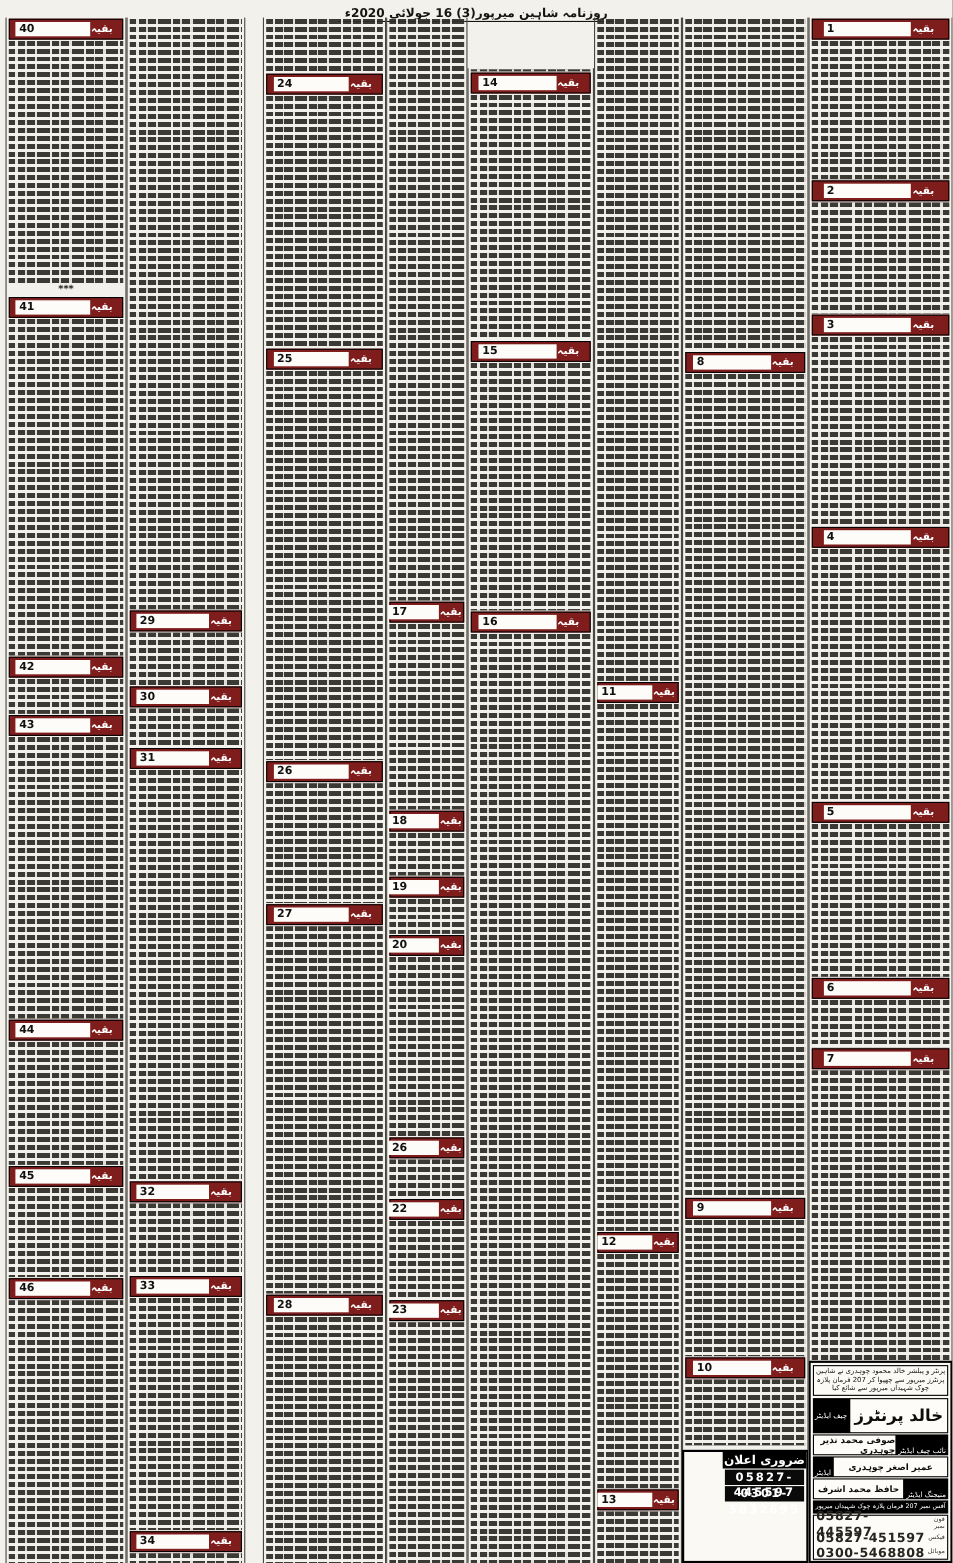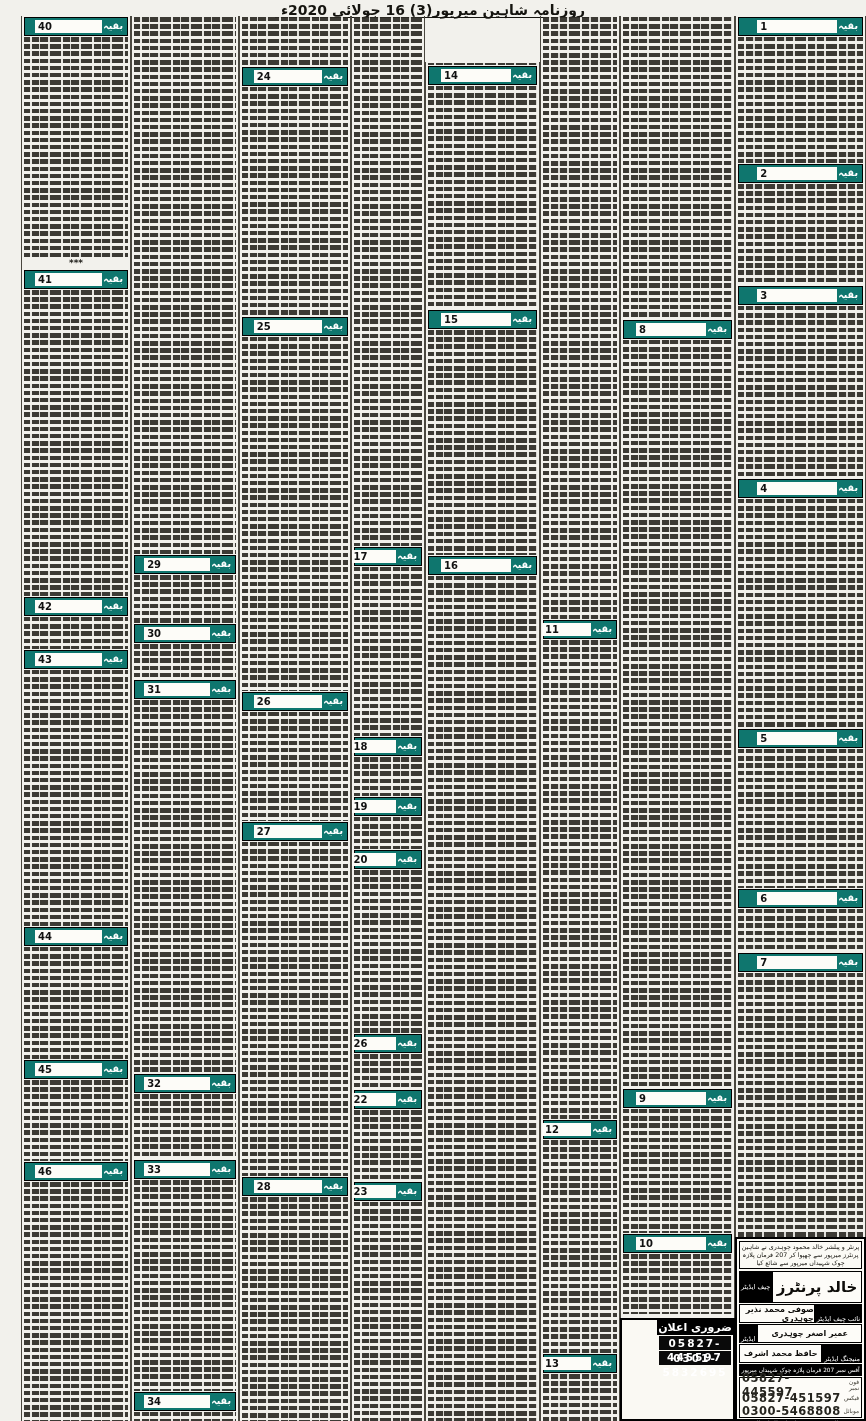--- a/index.html
+++ b/index.html
@@ -1,38 +1,38 @@
 <!DOCTYPE html>
 <html lang="ur"><head>
 <meta charset="utf-8">
 <style>
   html,body{margin:0;padding:0;background:#888;}
   .page{position:relative;width:866px;height:1421px;background:#f2f1ec;overflow:hidden;
         font-family:"DejaVu Sans",sans-serif;margin:0 auto;}
   
   .dateline{position:absolute;top:0;left:0;right:0;height:16px;text-align:center;}
-  .dateline span{display:inline-block;font-size:14px;font-weight:bold;color:#15140f;
+  .dateline span{display:inline-block;font-size:11px;font-weight:bold;color:#15140f;
         border-bottom:1.5px solid #15140f;padding:0 6px;line-height:14px;}
   
   .cols{position:absolute;top:16px;left:0;width:866px;height:1405px;display:flex;
         flex-direction:row-reverse;align-items:stretch;}
   .col{box-sizing:border-box;border-left:1px solid #4a473f;border-right:1px solid #4a473f;
         padding:0 2px;overflow:hidden;}
   
   .tl{margin:1px 0;opacity:.93;
       background-image:
         repeating-linear-gradient(90deg,
           rgba(242,241,236,0) 0 6px, rgba(242,241,236,.95) 6px 8px,
           rgba(242,241,236,0) 8px 15px, rgba(242,241,236,.85) 15px 16.5px,
           rgba(242,241,236,0) 16.5px 24px, rgba(242,241,236,.9) 24px 26px,
           rgba(242,241,236,0) 26px 31px),
         repeating-linear-gradient(180deg,#2f2d27 0 4.5px, rgba(0,0,0,0) 4.5px 7.2px);}
   
-  .bar{height:19px;margin:1px 0;background:#0f766e;border:1px solid #000;
-       display:flex;align-items:center;justify-content:flex-end;box-sizing:border-box;}
+  .bar{height:19px;margin:1px 0;background:#7f1d1d;border:1px solid #000;
+       display:flex;align-items:center;justify-content:center;box-sizing:border-box;}
   .bar-num{flex:0 0 60%;height:13px;line-height:13px;margin:1px;background:#fdfcf8;
        color:#111;font-size:10px;font-weight:bold;padding:0 3px;text-align:left;}
   .bar-label{color:#fff;font-size:9.5px;font-weight:bold;padding:0 4px 2px 0;direction:rtl;}
   .stars{height:10px;line-height:9px;text-align:center;font-size:9px;font-weight:bold;color:#1d1c18;}
   
   .imprint{position:absolute;top:1237px;right:0;width:131px;height:184px;box-sizing:border-box;
        border:2px solid #000;background:#fbfaf5;direction:rtl;}
   .imp-printer{border:1px solid #000;margin:2px;height:24px;overflow:hidden;
        font-size:6.3px;line-height:8px;text-align:center;color:#16150f;padding:1px;}
   .imp-row{direction:ltr;display:flex;margin:1px 2px;background:#000;align-items:stretch;}
@@ -192,21 +192,21 @@
           <span class="bar-num">22</span>
           <span class="bar-label">بقیہ</span>
         </div>
         <div class="tl" style="height: 71px;"></div>
         <div class="bar">
           <span class="bar-num">23</span>
           <span class="bar-label">بقیہ</span>
         </div>
         <div class="tl" style="height: 220px;"></div>
       </div>
-      <div class="col" style="width: 112px;">
+      <div class="col" style="width: 112px; margin-left: 16px;">
         <div class="tl" style="height: 49px;"></div>
         <div class="bar">
           <span class="bar-num">24</span>
           <span class="bar-label">بقیہ</span>
         </div>
         <div class="tl" style="height: 229px;"></div>
         <div class="bar">
           <span class="bar-num">25</span>
           <span class="bar-label">بقیہ</span>
         </div>

